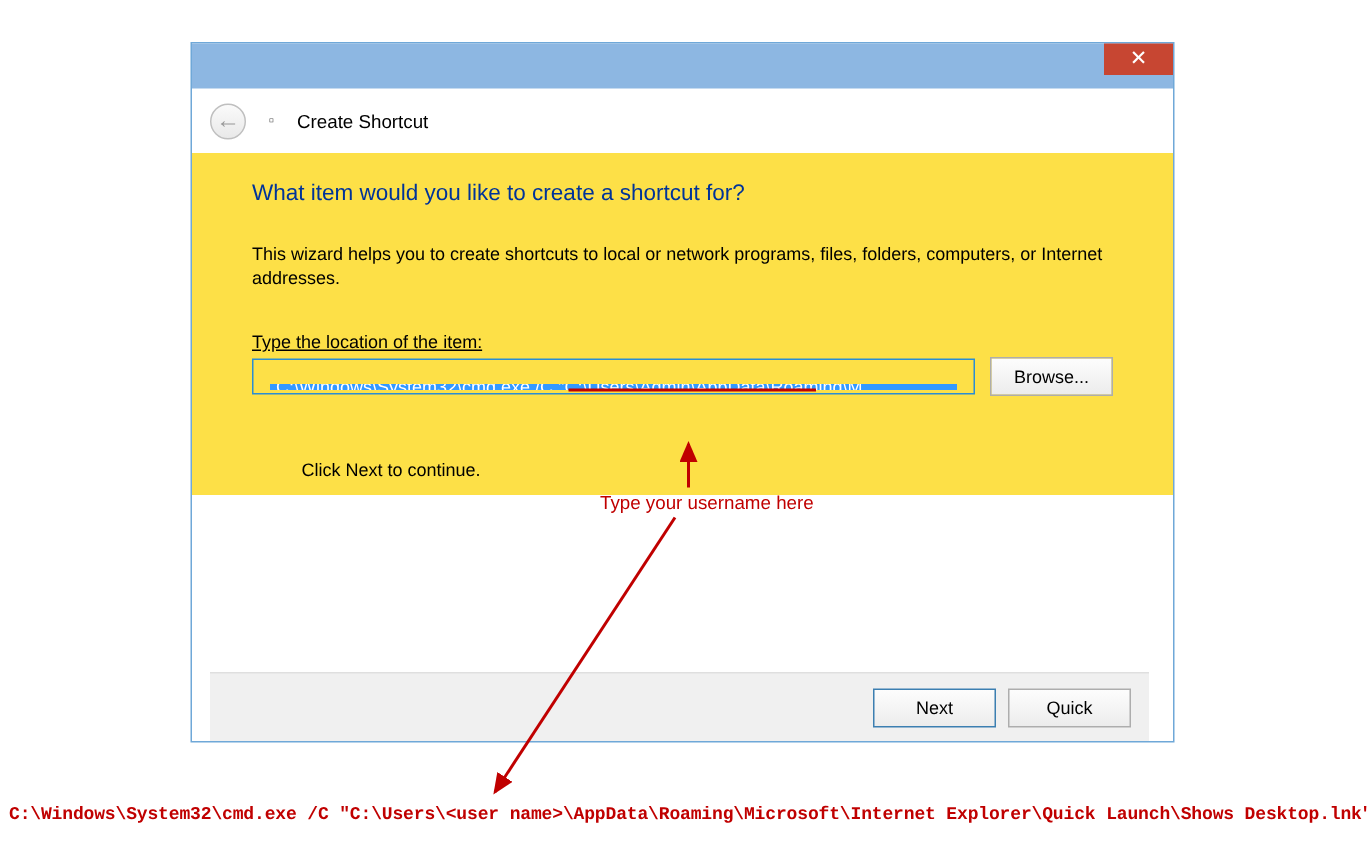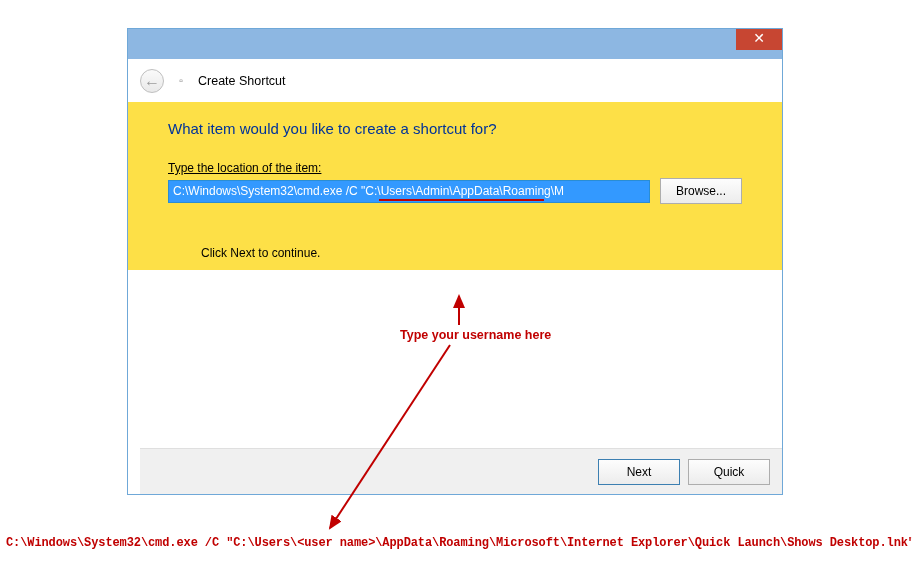--- a/index.html
+++ b/index.html
@@ -105,21 +105,21 @@
   }
   .field-row {
     display:flex;
     gap: 10px;
     align-items:center;
   }
   .loc-input-wrap {
     flex: 1;
     border: 1px solid #2a8dd4;
     height: 23px;
-    padding: 0;
+    padding: 11px;
     position:relative;
     overflow:hidden;
   }
   .loc-input {
     width: 100%;
     height: 100%;
     border:none;
     outline:none;
     background: #3399ff;
     color:#ffffff;
@@ -147,39 +147,39 @@
     font-size: 12px;
     cursor:pointer;
   }
   .continue-text {
     margin-top: 42px;
     font-size: 12px;
     margin-left: 33px;
   }
   .footer {
     position:absolute;
-    bottom:0; left:0; right:0;
+    bottom:0; left:0; right:16px;
     height:46px;
     background:#f0f0f0;
     border-top:1px solid #dfdfdf;
     display:flex;
     justify-content:flex-end;
     align-items:center;
     gap:8px;
     padding: 0 12px;
     margin-left: 12px;
   }
   .footer-btn.primary {
     border:1px solid #3c7fb1;
   }
   
   .annot-label {
     position:absolute;
     color:#c00000;
-    font-weight:bold;
+    font-weight:normal;
     font-size:12.5px;
     font-family: Arial, sans-serif;
   }
   .full-path {
     position:absolute;
     left: 6px;
     top: 536px;
     color:#c00000;
     font-weight:bold;
     font-size:12px;
@@ -208,20 +208,21 @@
   <div class="header-row">
     <div class="back-circle">
       <span>←</span>
     </div>
     <span class="tiny-icon">▫</span>
     <span class="header-title">Create Shortcut</span>
   </div>
 
   <div class="content">
     <div class="heading">What item would you like to create a shortcut for?</div>
+    <div class="desc">This wizard helps you to create shortcuts to local or network programs, files, folders, computers, or Internet addresses.</div>
     <div class="field-label">Type the location of the item:</div>
     <div class="field-row">
       <div class="loc-input-wrap">
         <input class="loc-input" type="text" value="C:\Windows\System32\cmd.exe /C &quot;C:\Users\Admin\AppData\Roaming\M" style="">
         <div class="red-underline"></div>
       </div>
       <button class="browse-btn">Browse...</button>
     </div>
     <div class="continue-text">Click Next to continue.</div>
   </div>

